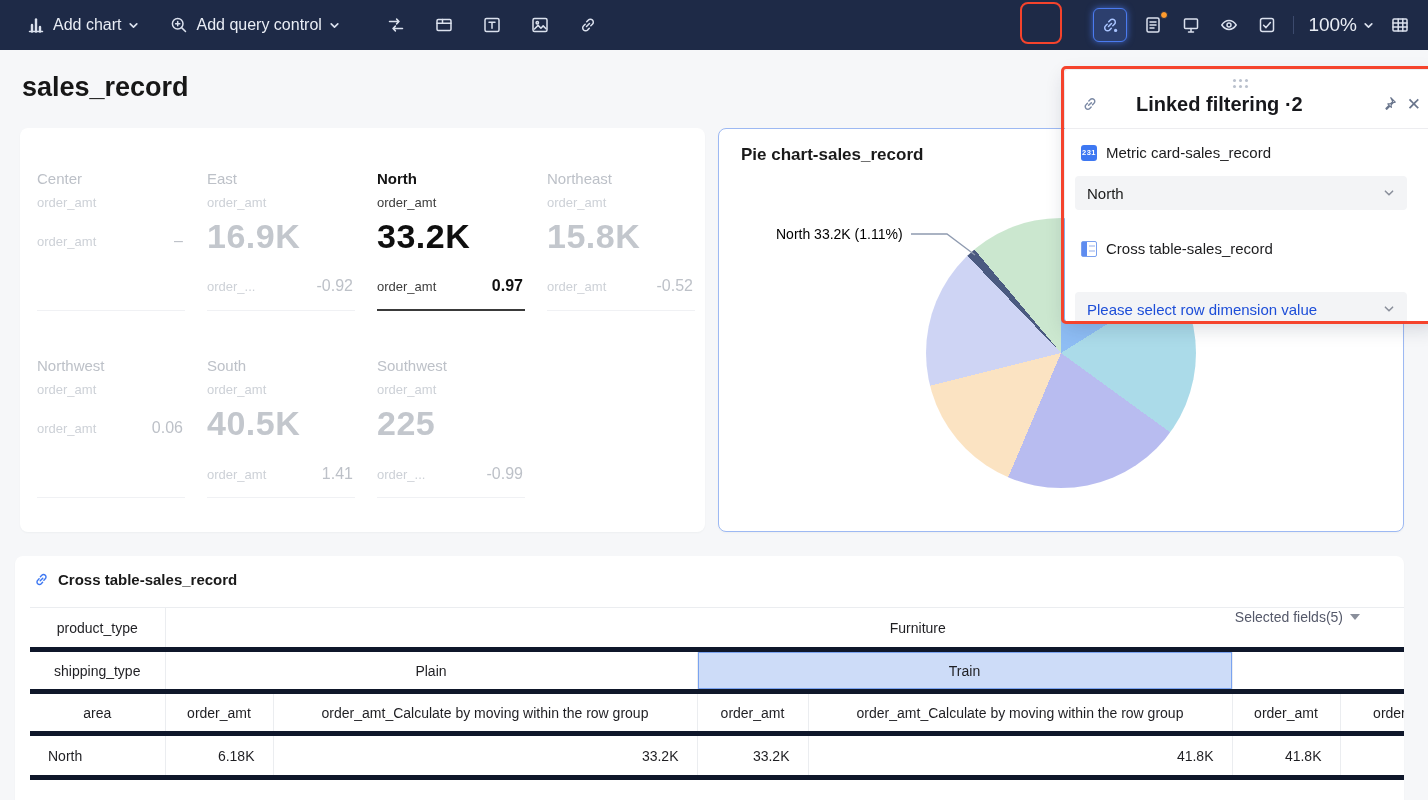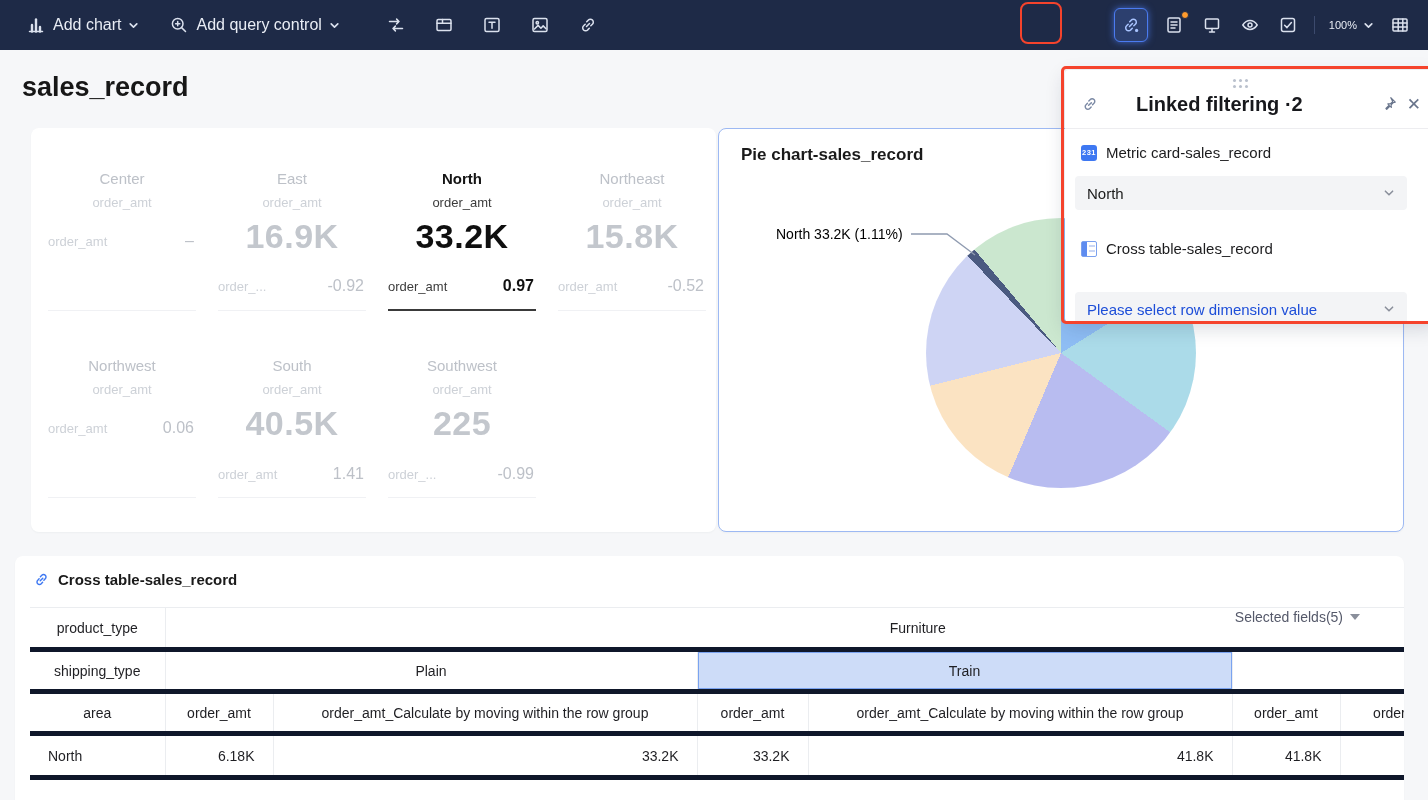--- a/index.html
+++ b/index.html
@@ -26,35 +26,35 @@
   }
   .tb-icons { display:flex; align-items:center; gap:24px; margin-left:14px; }
   .tb-iconbtn { width:24px; height:24px; display:flex; align-items:center; justify-content:center; cursor:pointer; position:relative; }
   .tb-right { position:absolute; right:16px; top:0; height:50px; display:flex; align-items:center; gap:14px; }
   .tb-active {
     width:34px; height:34px; border-radius:6px; background:#2c3f6e;
     border:1.5px solid #4b7bf0; box-shadow:0 0 7px rgba(75,123,240,.75);
     display:flex; align-items:center; justify-content:center;
   }
   .tb-divider { width:1px; height:18px; background:#3c4a6d; }
-  .tb-zoom { display:flex; align-items:center; gap:6px; color:#e9edf5; font-size:11px; cursor:pointer; }
+  .tb-zoom { display:flex; align-items:center; gap:6px; color:#e9edf5; font-size:19px; cursor:pointer; }
   .badge-dot {
     position:absolute; top:-2px; right:-3px; width:8px; height:8px;
     border-radius:50%; background:#ff9b2d; border:1.5px solid #1e2a47;
   }
 
   
   .page-title {
     position:absolute; left:22px; top:72px; font-size:27px; font-weight:700; color:#171717;
   }
 
   .panel { background:#fff; border-radius:8px; position:absolute; box-shadow:0 1px 2px rgba(31,45,61,.04); }
 
   
-  .metric-panel { left:31px; top:128px; width:685px; height:404px;text-align:center; }
+  .metric-panel { left:20px; top:128px; width:685px; height:404px; }
   .metric-grid {
     position:absolute; left:17px; top:42px; width:658px;
     display:grid; grid-template-columns:repeat(4,148px); column-gap:22px; row-gap:46px;
   }
   .mcard { padding-bottom:14px; border-bottom:1px solid #f0f1f4; cursor:pointer; }
   .mcard .m-region { font-size:15px; color:#bdc1c8; margin-bottom:8px; }
   .mcard .m-field  { font-size:13px; color:#cdd1d7; margin-bottom:8px; }
   .mcard .m-value  { font-size:34px; font-weight:700; color:#c3c7cd; line-height:1.1; letter-spacing:.5px; }
   .mcard .m-sub    { display:flex; justify-content:space-between; align-items:baseline; margin-top:22px; padding-right:2px; }
   .mcard .m-sub-field { font-size:13px; color:#cdd1d7; }

